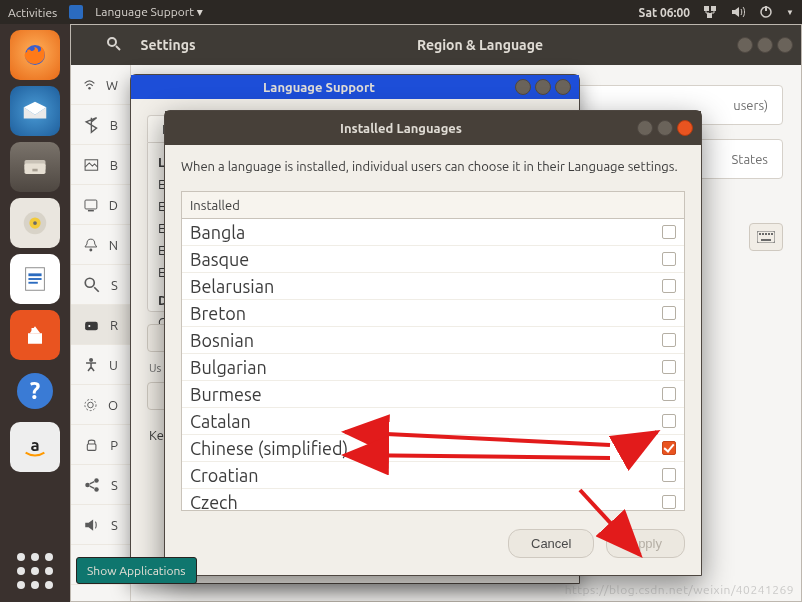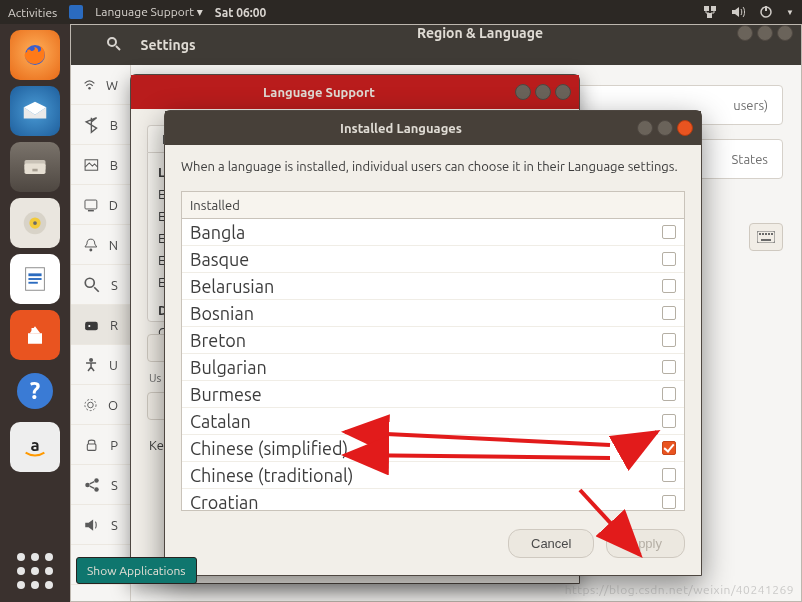--- a/index.html
+++ b/index.html
@@ -17,21 +17,21 @@
   .topbar {
     height: 24px;
     background: #2c2824;
     color: #d8d4cf;
     display: flex;
     align-items: center;
     font-size: 12px;
     padding: 0 8px;
     gap: 12px;
   }
-  .topbar .center { flex: 1; text-align: left; font-weight: bold; }
+  .topbar .center { flex: 1; text-align: right; font-weight: bold; }
   .indicator-icon { width:16px; height:16px; display:inline-block; fill:#d0ccc7; vertical-align:middle; }
   .blue-sq { width:14px; height:14px; background:#2b6bbf; display:inline-block; vertical-align:middle; border-radius:2px; }
 
   
   .launcher {
     position: absolute;
     left: 0; top: 24px;
     width: 70px; height: calc(602px - 24px);
     background: #3a312e;
     display: flex; flex-direction: column; align-items: center;
@@ -56,21 +56,21 @@
   .settings {
     position: absolute;
     left: 70px; top: 24px;
     width: 732px; height: calc(602px - 24px);
     background: #f6f5f3;
     border: 1px solid #bdb7af;
     display: flex; flex-direction: column;
   }
   .settings-titlebar {
     height: 40px; background: #3f3b36;
-    display: flex; color: #e0dcd5;
+    display: flex; align-items: center; color: #e0dcd5;
     font-size: 14px;
   }
   .st-left {
     display:flex; align-items:center; gap:18px;
     width: 160px; justify-content:center;
   }
   .st-title { flex:1; text-align:center; font-weight:bold; }
   .win-btns { display:flex; gap:4px; padding:0 8px; }
   .win-btn { width:16px; height:16px; border-radius:50%; background:#6a635a; border:1px solid #4e4741; }
   .settings-body { flex:1; display:flex; overflow:hidden; }
@@ -88,21 +88,21 @@
   .langsup {
     position: absolute;
     left: 130px; top: 74px;
     width: 450px; height: 510px;
     background: #f2efe9;
     border: 1px solid #4e4741;
     border-radius: 6px 6px 0 0;
     box-shadow: 0 6px 20px rgba(0,0,0,.4);
   }
   .langsup-title {
-    height:34px; background:#b91c1c;
+    height:24px; background:#1d4ed8;
     display:flex; align-items:center; color:#e0dcd5;
     font-weight:bold;
   }
   .langsup-title .t { flex:1; text-align:center; }
   .langsup-tab { margin:16px 16px 0; }
   .tab-like { display:inline-block; padding:6px 14px; border:1px solid #d6d1ca; border-bottom:none; border-radius:4px 4px 0 0; background:#f9f7f2; }
   .langsup-half { margin:0 16px; border:1px solid #d6d1ca; padding:8px; background:#f9f7f2; border-radius:0 4px 4px 4px; height:170px; }
   .ls-row { padding:4px 2px; font-size:13px; }
   .ls-bold { font-weight:bold; }
   .ls-btns { display:flex; gap:8px; margin-top:12px; }
@@ -450,46 +450,42 @@
           </div>
           <div class="lang-row">
             <span class="c1">Basque</span>
             <span class="chk"></span>
           </div>
           <div class="lang-row">
             <span class="c1">Belarusian</span>
             <span class="chk"></span>
           </div>
           <div class="lang-row">
+            <span class="c1">Breton</span>
+            <span class="chk"></span>
+          </div>
+          <div class="lang-row">
             <span class="c1">Bosnian</span>
-            <span class="chk"></span>
-          </div>
-          <div class="lang-row">
-            <span class="c1">Breton</span>
             <span class="chk"></span>
           </div>
           <div class="lang-row">
             <span class="c1">Bulgarian</span>
             <span class="chk"></span>
           </div>
           <div class="lang-row">
             <span class="c1">Burmese</span>
             <span class="chk"></span>
           </div>
           <div class="lang-row">
             <span class="c1">Catalan</span>
             <span class="chk"></span>
           </div>
           <div class="lang-row">
             <span class="c1">Chinese (simplified)</span>
             <span class="chk on"></span>
-          </div>
-          <div class="lang-row">
-            <span class="c1">Chinese (traditional)</span>
-            <span class="chk"></span>
           </div>
           <div class="lang-row">
             <span class="c1">Croatian</span>
             <span class="chk"></span>
           </div>
           <div class="lang-row">
             <span class="c1">Czech</span>
             <span class="chk"></span>
           </div>
           <div class="lang-row">

